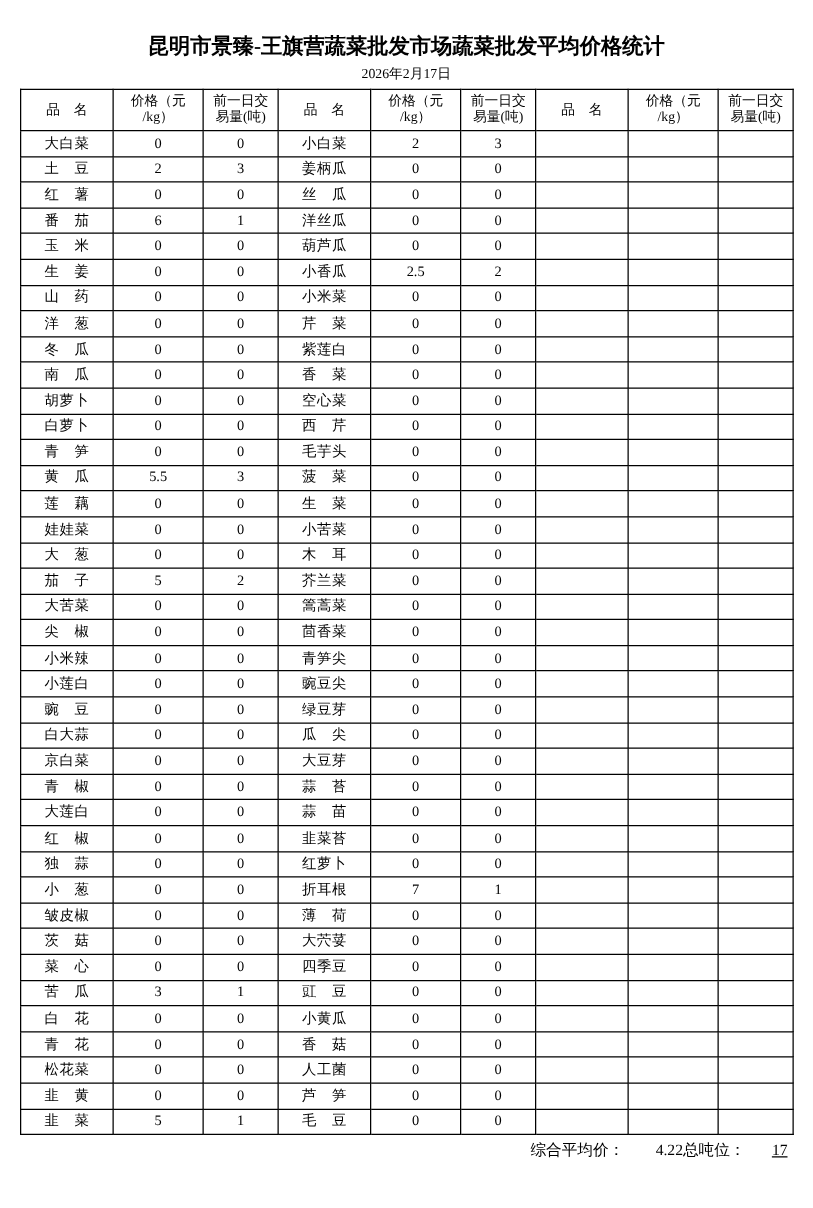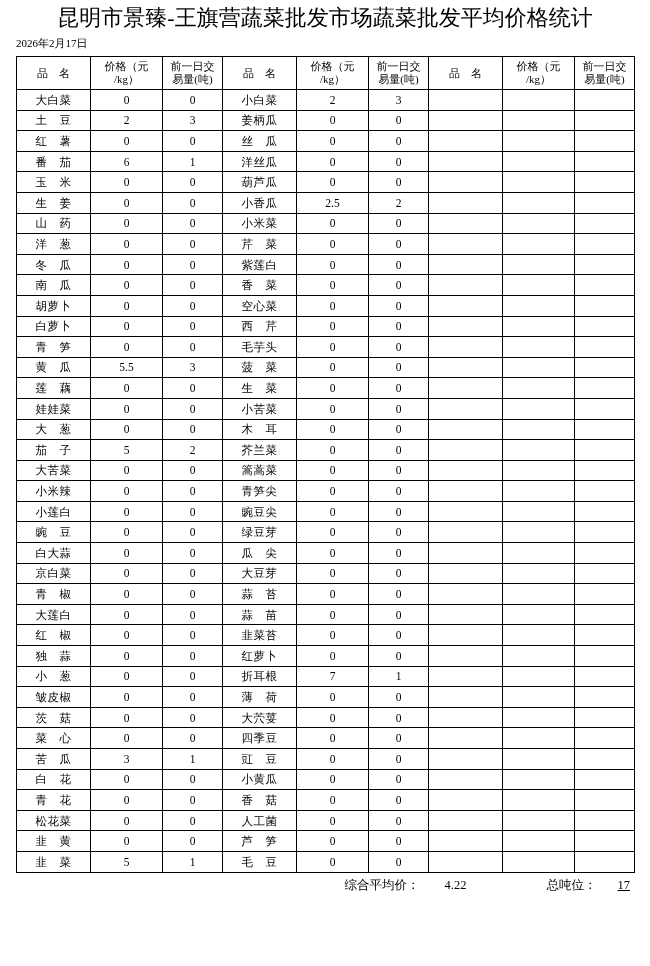--- a/index.html
+++ b/index.html
@@ -16,28 +16,29 @@
   }
   .page {
     width: 650px;
     height: 966px;
     position: relative;
     box-sizing: border-box;
     padding: 0 16px;
   }
   .doc-title {
     text-align: center;
-    font-size: 22px;
-    font-weight: normal;
+    font-size: 17px;
+    font-weight: bold;
     letter-spacing: 0px;
-    margin-top: 3px;
+    margin-top: 25px;
     margin-bottom: 0;
     white-space: nowrap;
   }
   .doc-date {
+    text-align: center;
     font-size: 11px;
     margin-top: 3px;
     margin-bottom: 5px;
   }
   table.price-table {
     border-collapse: collapse;
     width: 618px;
     table-layout: fixed;
     margin: 0 auto;
   }
@@ -74,21 +75,20 @@
   .footer {
     width: 618px;
     margin: 4px auto 0 auto;
     font-size: 12.5px;
     display: flex;
     justify-content: flex-end;
     padding-right: 4px;
     box-sizing: border-box;
   }
   .footer .avg {
-    margin-right: 80px;
     white-space: nowrap;
   }
   .footer .avg .val { margin-left: 22px; }
   .footer .total { white-space: nowrap; }
   .footer .total .val { margin-left: 18px; text-decoration: underline; }
 </style>
 </head>
 <body>
 
 <div class="page">
@@ -343,20 +343,31 @@
           <td class="num-cell">0</td>
           <td class="num-cell">0</td>
           <td class="name-cell">篙蒿菜</td>
           <td class="num-cell">0</td>
           <td class="num-cell">0</td>
           <td class="name-cell"></td>
           <td class="num-cell"></td>
           <td class="num-cell"></td>
         </tr>
         <tr>
+          <td class="name-cell">尖　椒</td>
+          <td class="num-cell">0</td>
+          <td class="num-cell">0</td>
+          <td class="name-cell">茴香菜</td>
+          <td class="num-cell">0</td>
+          <td class="num-cell">0</td>
+          <td class="name-cell"></td>
+          <td class="num-cell"></td>
+          <td class="num-cell"></td>
+        </tr>
+        <tr>
           <td class="name-cell">小米辣</td>
           <td class="num-cell">0</td>
           <td class="num-cell">0</td>
           <td class="name-cell">青笋尖</td>
           <td class="num-cell">0</td>
           <td class="num-cell">0</td>
           <td class="name-cell"></td>
           <td class="num-cell"></td>
           <td class="num-cell"></td>
         </tr>

